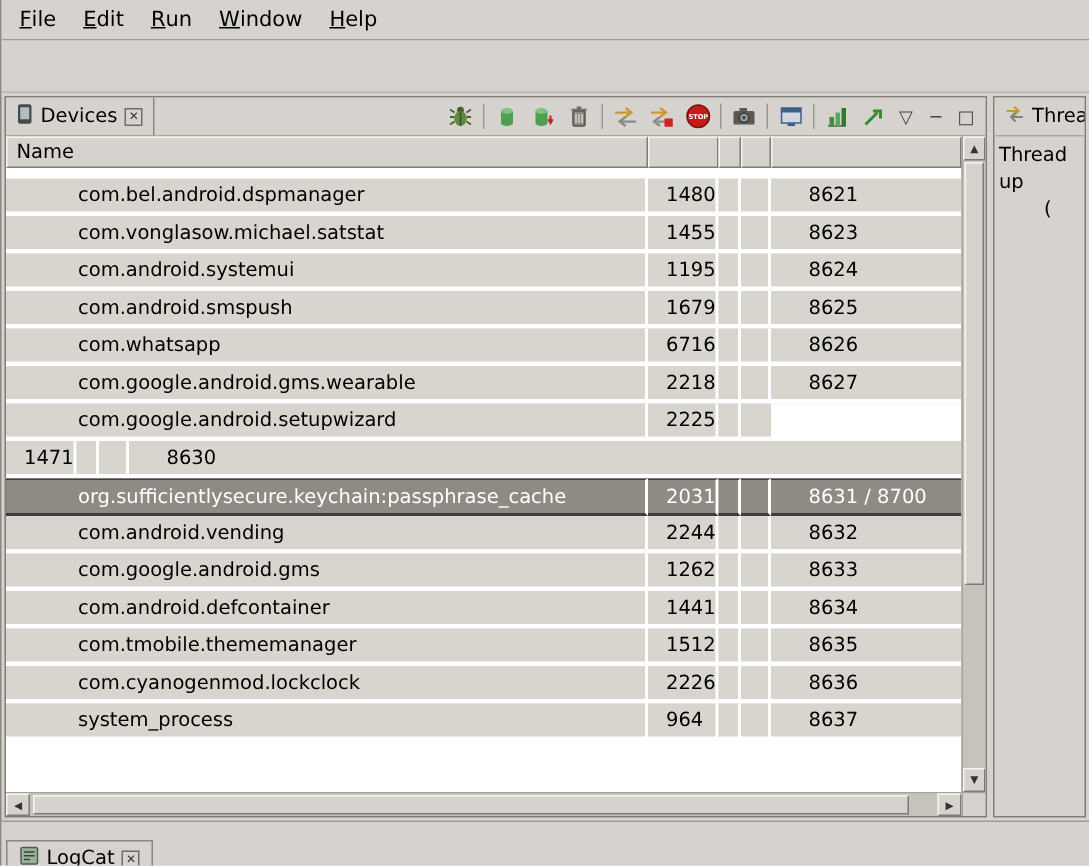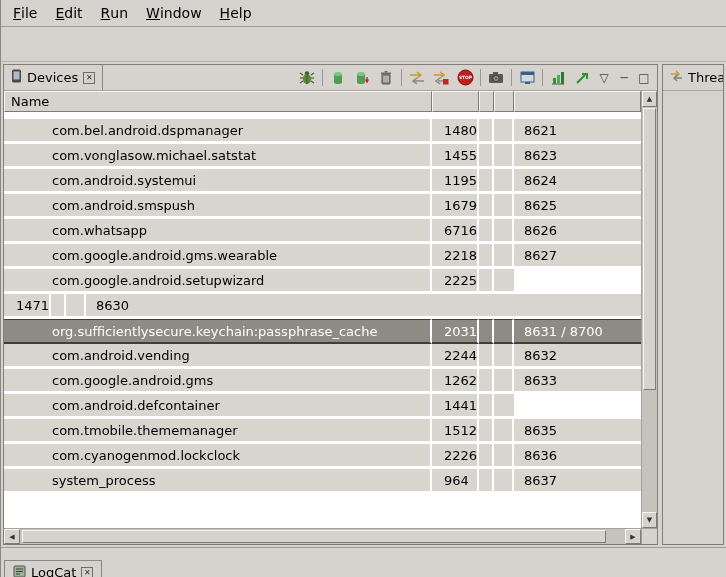--- a/index.html
+++ b/index.html
@@ -44,21 +44,21 @@
   .rows-area { flex:1; background:#fff; overflow:hidden; }
   .row-spacer { height:7px; background:#fff; }
   .trow { display:flex; height:25px; }
   .trow .cell { height:100%; display:flex; align-items:center; background:#d8d5ce;
                 border-bottom:3px solid #fff; border-right:2px solid #fff;
                 overflow:hidden; white-space:nowrap; }
   .trow .cell:last-child { border-right:none; }
   .cell.name { width:428px; padding-left:48px;text-align:right; }
   .cell.pid  { width:47px;  padding-left:12px; }
   .cell.c3   { width:15px; } .cell.c4 { width:20px; }
-  .cell.port { flex:1; padding-left:10px; }
+  .cell.port { flex:1; padding-left:25px; }
   .trow.selected .cell { background:#8e8b85; color:#fff;
                          border-top:1px solid #403e3a; border-bottom:2px solid #403e3a; }
   
   .vscroll { width:16px; flex:0 0 auto; background:#c6c3bc; border-left:1px solid #a5a29c;
              display:flex; flex-direction:column; }
   .sb-btn { height:16px; width:100%; background:#d6d3ce; font-size:7px; color:#333;
             display:flex; align-items:center; justify-content:center;
             border-top:1px solid #f6f5f2; border-left:1px solid #f6f5f2;
             border-bottom:1px solid #7d7b77; border-right:1px solid #7d7b77; }
   .vthumb { margin:1px; height:282px; background:#d6d3ce;
@@ -295,20 +295,21 @@
     <div class="cell pid">12623</div>
     <div class="cell c3"></div>
     <div class="cell c4"></div>
     <div class="cell port">8633</div>
   </div>
             <div class="trow">
     <div class="cell name">com.android.defcontainer</div>
     <div class="cell pid">14411</div>
     <div class="cell c3"></div>
     <div class="cell c4"></div>
+    <div class="cell port">8634</div>
   </div>
             <div class="trow">
     <div class="cell name">com.tmobile.thememanager</div>
     <div class="cell pid">1512</div>
     <div class="cell c3"></div>
     <div class="cell c4"></div>
     <div class="cell port">8635</div>
   </div>
             <div class="trow">
     <div class="cell name">com.cyanogenmod.lockclock</div>
@@ -349,20 +350,24 @@
     <div class="tabbar">
       <div class="vtab">
         <span>
           <svg width="13" height="12" viewBox="0 0 13 12">
               <path d="M1 4 h7 M6 1 l3 3 -3 3" stroke="#c89a2e" fill="none" stroke-width="1.4"></path>
               <path d="M12 8 h-7 M7 5 l-3 3 3 3" stroke="#808080" fill="none" stroke-width="1.4"></path>
             </svg>
         </span>
         <span>Threads</span>
       </div>
+    </div>
+    <div class="threads-body">
+      <div>Thread up</div>
+      <div class="threads-line2">(</div>
     </div>
   </div>
 </div>
 
 <div class="bottom-bar">
   <div class="bottom-tab">
     <span>
       <svg width="13" height="13" viewBox="0 0 13 13">
           <rect x="1" y="1" width="11" height="11" rx="1" fill="#9fae9f" stroke="#4c5b4c"></rect>
           <g stroke="#2c4c2c">

